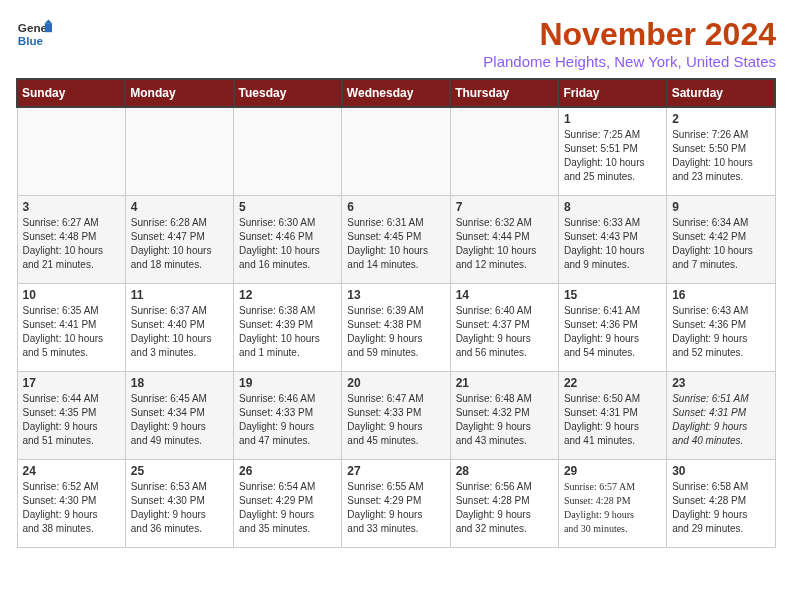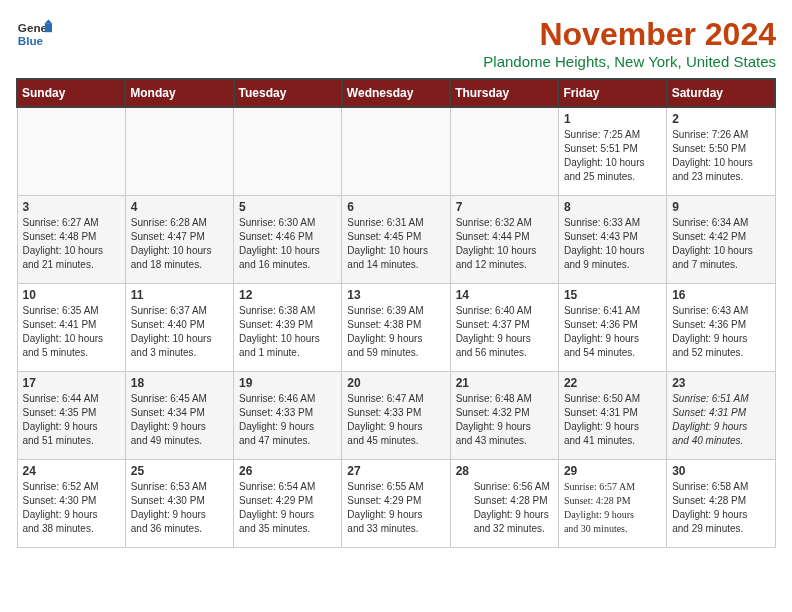--- a/index.html
+++ b/index.html
@@ -28,21 +28,21 @@
     .title-area {
       text-align: right;
     }
     .month-title {
       font-size: 32px;
       font-weight: bold;
       color: #c2410c;
     }
     .location-title {
       font-size: 15px;
-      color: #15803d;
+      color: #8b5cf6;
     }
     table {
       width: 100%;
       border-collapse: collapse;
       table-layout: fixed;
     }
     thead tr th {
       background: #7f1d1d;
       color: #fff;
       font-size: 12px;
@@ -305,21 +305,21 @@
         </td>
         <td>
           <div class="day-num">27</div>
           <div class="day-info" style="white-space: pre-line;">Sunrise: 6:55 AM
 Sunset: 4:29 PM
 Daylight: 9 hours
 and 33 minutes.</div>
         </td>
         <td>
           <div class="day-num">28</div>
-          <div class="day-info" style="white-space: pre-line; margin-left: 18px;">Sunrise: 6:56 AM
+          <div class="day-info" style="white-space: pre-line;">Sunrise: 6:56 AM
 Sunset: 4:28 PM
 Daylight: 9 hours
 and 32 minutes.</div>
         </td>
         <td>
           <div class="day-num">29</div>
           <div class="day-info" style="white-space: pre-line; font-family: Liberation Serif, serif;">Sunrise: 6:57 AM
 Sunset: 4:28 PM
 Daylight: 9 hours
 and 30 minutes.</div>

